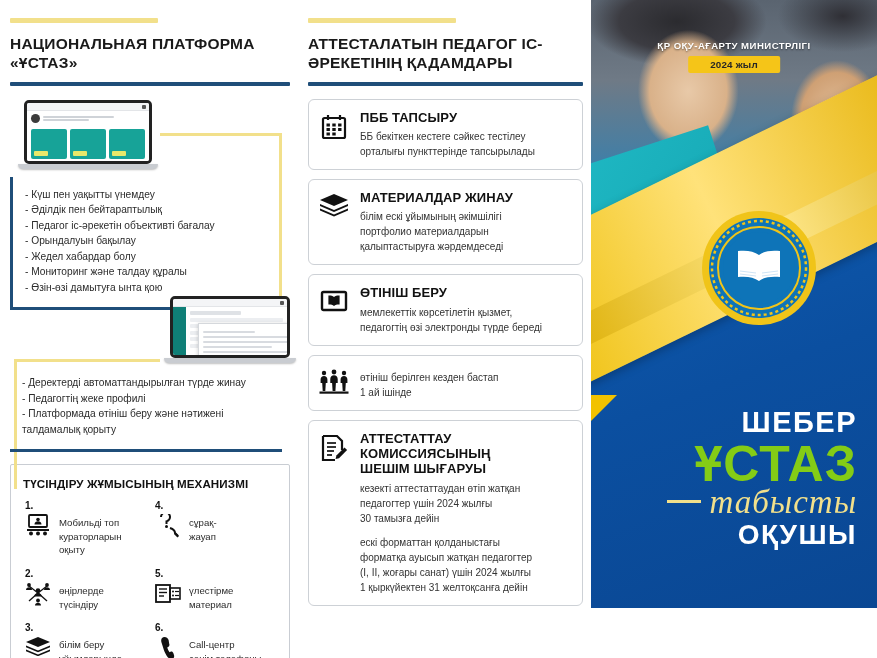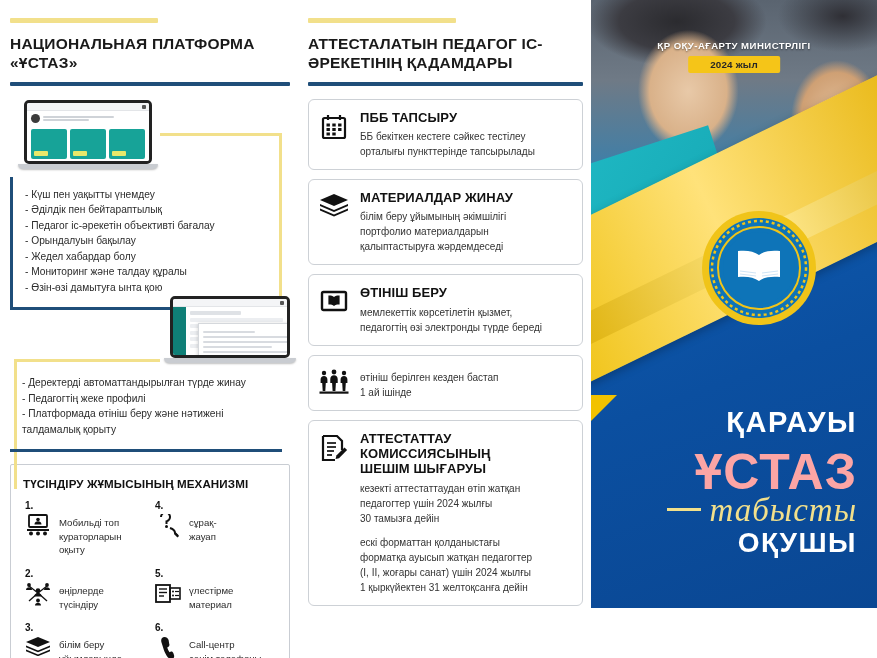--- a/index.html
+++ b/index.html
@@ -147,21 +147,21 @@
     color:#fff; font-size:9.6px; font-weight:bold; letter-spacing:.45px;
     text-shadow: 0 1px 2px rgba(0,0,0,.55);
   }
   .year-badge{
     position:absolute; top:56px; left:50%; transform:translateX(-50%);
     background:#F5C518; color:#262626; font-size:9.8px; font-weight:bold;
     padding:3px 22px; border-radius:2px; letter-spacing:.2px;
   }
   .slogan { position:absolute; left:0; right:12px; top:408px; text-align:right; padding-right: 8px; }
   .sl-1 { color:#fff; font-size:29px; font-weight:bold; letter-spacing:1.5px; line-height:1; }
-  .sl-2 { color:#fca5a5; font-size:50px; font-weight:bold; letter-spacing:1px; line-height:1.02; margin-top:10px;}
+  .sl-2 { color:#84cc16; font-size:50px; font-weight:bold; letter-spacing:1px; line-height:1.02; margin-top:2px;}
   .sl-script { position:relative; color:#F2E08B; font-family:"Liberation Serif", serif;
     font-style:italic; font-size:33px; line-height:1; margin-top:-4px; letter-spacing:1px;}
   .sl-script .dash{ display:inline-block; width:34px; height:3px; background:#F2E08B;
     vertical-align:middle; margin-right:8px; margin-bottom:7px;}
   .sl-3 { color:#fff; font-size:28px; font-weight:bold; letter-spacing:1.5px; line-height:1; margin-top:2px;}
   .corner-tri{
     position:absolute; left:0; top:395px; width:0; height:0;
     border-top: 26px solid #F2C200; border-right: 26px solid transparent;
   }
 </style>
@@ -418,21 +418,21 @@
           <svg width="30" height="24" viewBox="0 0 30 24">
             <g fill="#111">
               <path d="M15 1 29 7 15 13 1 7z"></path>
               <path d="M1 11 15 17 29 11 29 13 15 19 1 13z"></path>
               <path d="M1 15.5 15 21.5 29 15.5 29 17.5 15 23.5 1 17.5z"></path>
             </g>
           </svg>
         </span>
         <div class="step-body">
           <div class="step-title">МАТЕРИАЛДАР ЖИНАУ</div>
-          <div class="step-desc">білім беру ұйымының әкімшілігі
+          <div class="step-desc">білім ескі ұйымының әкімшілігі
 портфолио материалдарын
 қалыптастыруға жәрдемдеседі</div>
         </div>
       </div>
 
       <div class="step-card">
         <span class="step-ico">
           <svg width="28" height="26" viewBox="0 0 28 26">
             <rect x="2" y="4" width="24" height="18" rx="1.5" fill="none" stroke="#111" stroke-width="2.4"></rect>
             <path d="M14 9c-1.6-1.2-3.6-1.6-5.6-1.4v9c2-.2 4 .2 5.6 1.4z" fill="#111"></path>
@@ -531,21 +531,21 @@
         <g stroke="#cfe4f5" stroke-width="1">
           <line x1="40" y1="62" x2="56" y2="64"></line>
             <line x1="40" y1="65" x2="56" y2="67"></line>
           <line x1="62" y1="64" x2="78" y2="62"></line>
             <line x1="62" y1="67" x2="78" y2="65"></line>
         </g>
       </svg>
     </div>
 
     <div class="slogan">
-      <div class="sl-1">ҚАРАУЫ</div>
+      <div class="sl-1">ШЕБЕР</div>
       <div class="sl-2">ҰСТАЗ</div>
       <div class="sl-script">
         <span class="dash"></span><span>табысты</span>
       </div>
       <div class="sl-3">ОҚУШЫ</div>
     </div>
 
   </div>
 </div>
 

